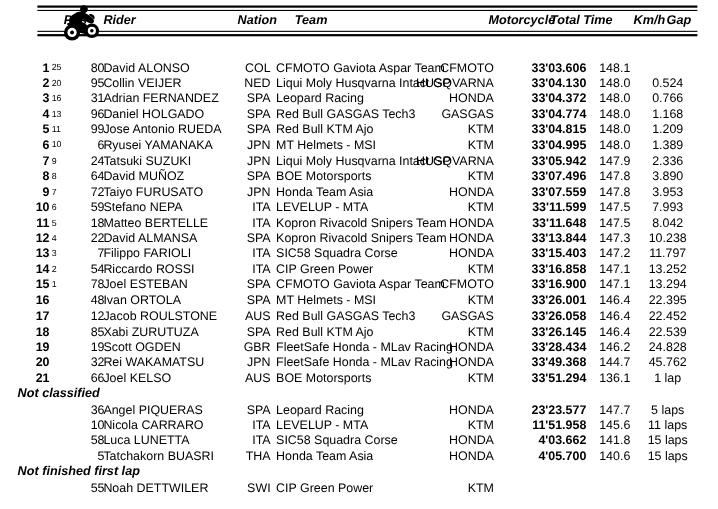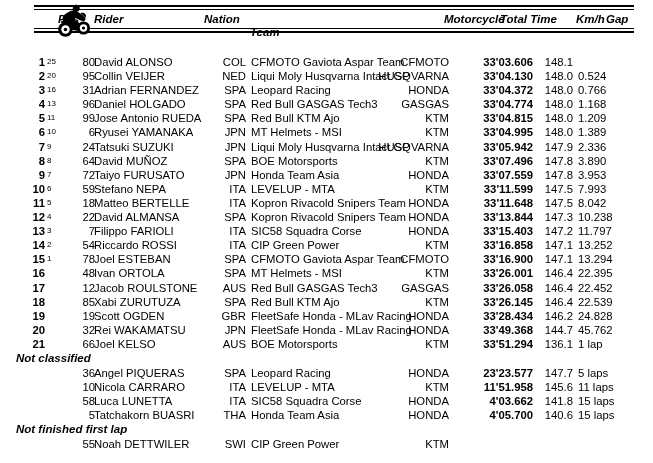--- a/index.html
+++ b/index.html
@@ -44,22 +44,22 @@
     font-weight: bold;
     font-size: 11.5px;
     line-height: 17px;
   }
   .hdr {
     position: absolute;
     white-space: nowrap;
   }
   .hdr.pos   { left: 24px; }
   .hdr.rider { left: 60px; }
-  .hdr.nation{ left: 170px; }
-  .hdr.team  { left: 216px; margin-top: 13px; }
+  .hdr.nation{ left: 182px; }
+  .hdr.team  { left: 234px; }
   .hdr.moto  { left: 410px; }
   .hdr.time  { left: 466px; }
   .hdr.kmh   { left: 542px; }
   .hdr.gap   { left: 572px; }
 
   
   .moto-icon {
     position: absolute;
     left: 20px;
     top: -8px;
@@ -87,21 +87,21 @@
   }
   .c-pos    { left: 0px;   width: 45px;  text-align: right; font-weight: bold; }
   .c-points { left: 47px;  width: 16px;  text-align: left; font-size: 8px; line-height: 13px; }
   .c-num    { left: 62px;  width: 33px;  text-align: right; }
   .c-rider  { left: 94px;  font-weight: normal; }
   .c-nation { left: 206px; width: 40px;  text-align: right; }
   .c-team   { left: 251px; }
   .c-moto   { left: 370px; width: 79px;  text-align: right; }
   .c-time   { left: 458px; width: 75px;  text-align: right; font-weight: bold; }
   .c-kmh    { left: 537px; width: 36px;  text-align: right; }
-  .c-gap    { left: 578px; width: 58px;  text-align: left; }
+  .c-gap    { left: 578px; width: 58px;  text-align: center; }
 
   .section-title {
     position: relative;
     height: 15px;
     font-size: 11.5px;
     font-style: italic;
     font-weight: bold;
     line-height: 15px;
   }
   .section-title span {

